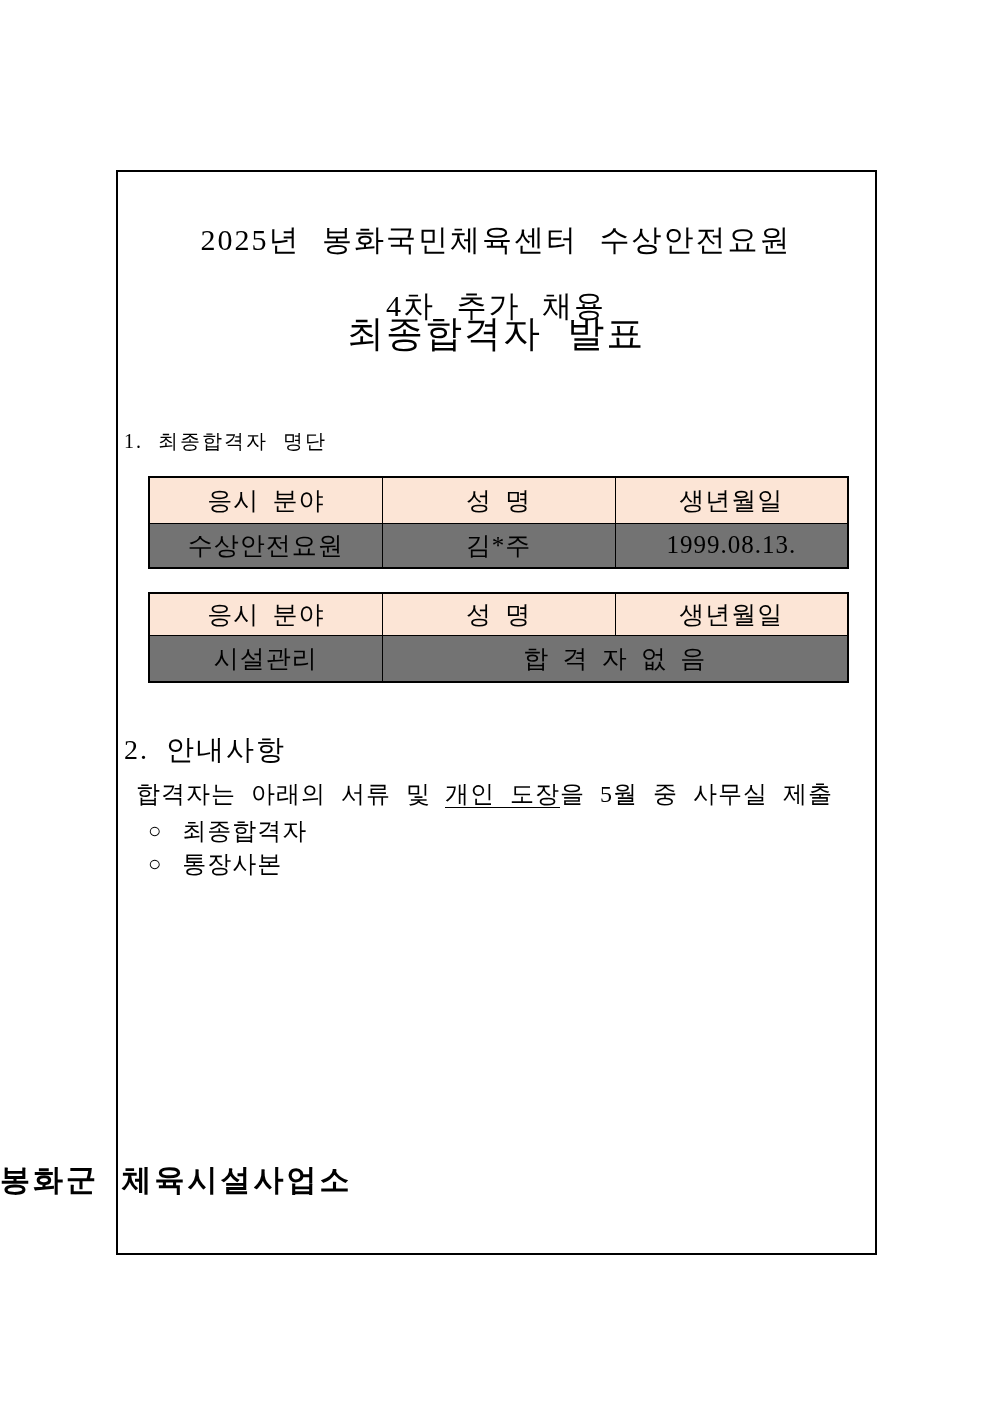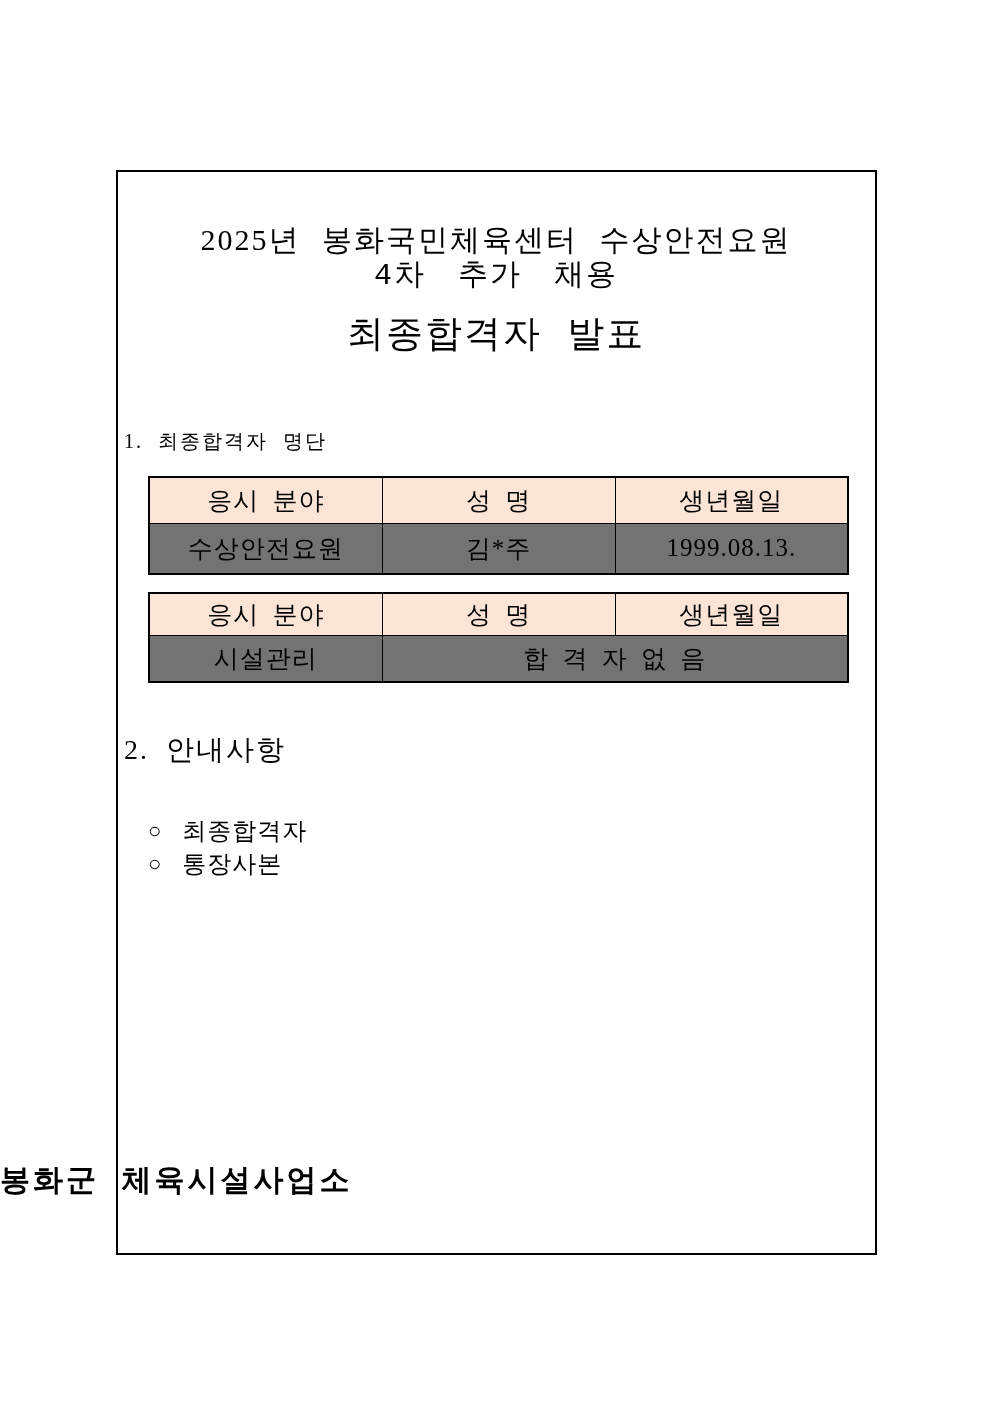--- a/index.html
+++ b/index.html
@@ -24,21 +24,21 @@
 
   .abs { position: absolute; }
 
   .title-line {
     left: 0; width: 992px; text-align: center;
     font-size: 30px; line-height: 36px;
     letter-spacing: 2px; word-spacing: 12px;
     white-space: nowrap;
   }
   .title-1 { top: 222px; }
-  .title-2 { top: 258px; font-family: Liberation Mono, monospace; }
+  .title-2 { top: 288px; }
   .title-3 { top: 314px; font-size: 37px; line-height: 40px; font-weight: normal; word-spacing: 14px; }
 
   .sec-heading {
     left: 124px;
     font-size: 20px; line-height: 34px;
     letter-spacing: 2px; word-spacing: 8px;
     white-space: nowrap;
   }
   .sec1 { top: 424px; }
   .sec2 { top: 733px; font-size: 28px; }
@@ -54,21 +54,21 @@
   .tbl-2 { top: 592px; }
   table.tbl td, table.tbl th {
     border: 1px solid var(--ink);
     text-align: center; vertical-align: middle;
     font-size: 25px; letter-spacing: 1px; word-spacing: 6px;
     font-weight: normal;
     white-space: nowrap;
   }
   table.tbl th { background: var(--table-header-bg); }
   .tbl-1 th { height: 46px; }
-  .tbl-1 td { height: 51px; }
+  .tbl-1 td { height: 45px; }
   .tbl-2 th { height: 42px; }
   .tbl-2 td { height: 47px; }
   td.merged { word-spacing: 8px; }
 
   .notice {
     left: 136px; top: 778px;
     font-size: 24px; line-height: 32px;
     letter-spacing: 1px; word-spacing: 8px;
     white-space: nowrap;
   }
@@ -145,20 +145,23 @@
     </tr>
     <tr>
       <td>시설관리</td>
       <td class="merged" colspan="2">합 격 자 없 음</td>
     </tr>
   </tbody>
     </table>
 
   <div class="abs sec-heading sec2">2. 안내사항</div>
 
+  <div class="abs notice">
+    <span>합격자는 아래의 서류 및</span><span class="ul-part">개인 도장</span><span>을 5월 중 사무실 제출</span>
+  </div>
 
   <div class="abs bullet-line bullet-1">
     <span class="bullet-marker">○</span>
     <span class="bullet-label">최종합격자</span>
   </div>
   <div class="abs bullet-line bullet-2">
     <span class="bullet-marker">○</span>
     <span class="bullet-label">통장사본</span>
   </div>
 

